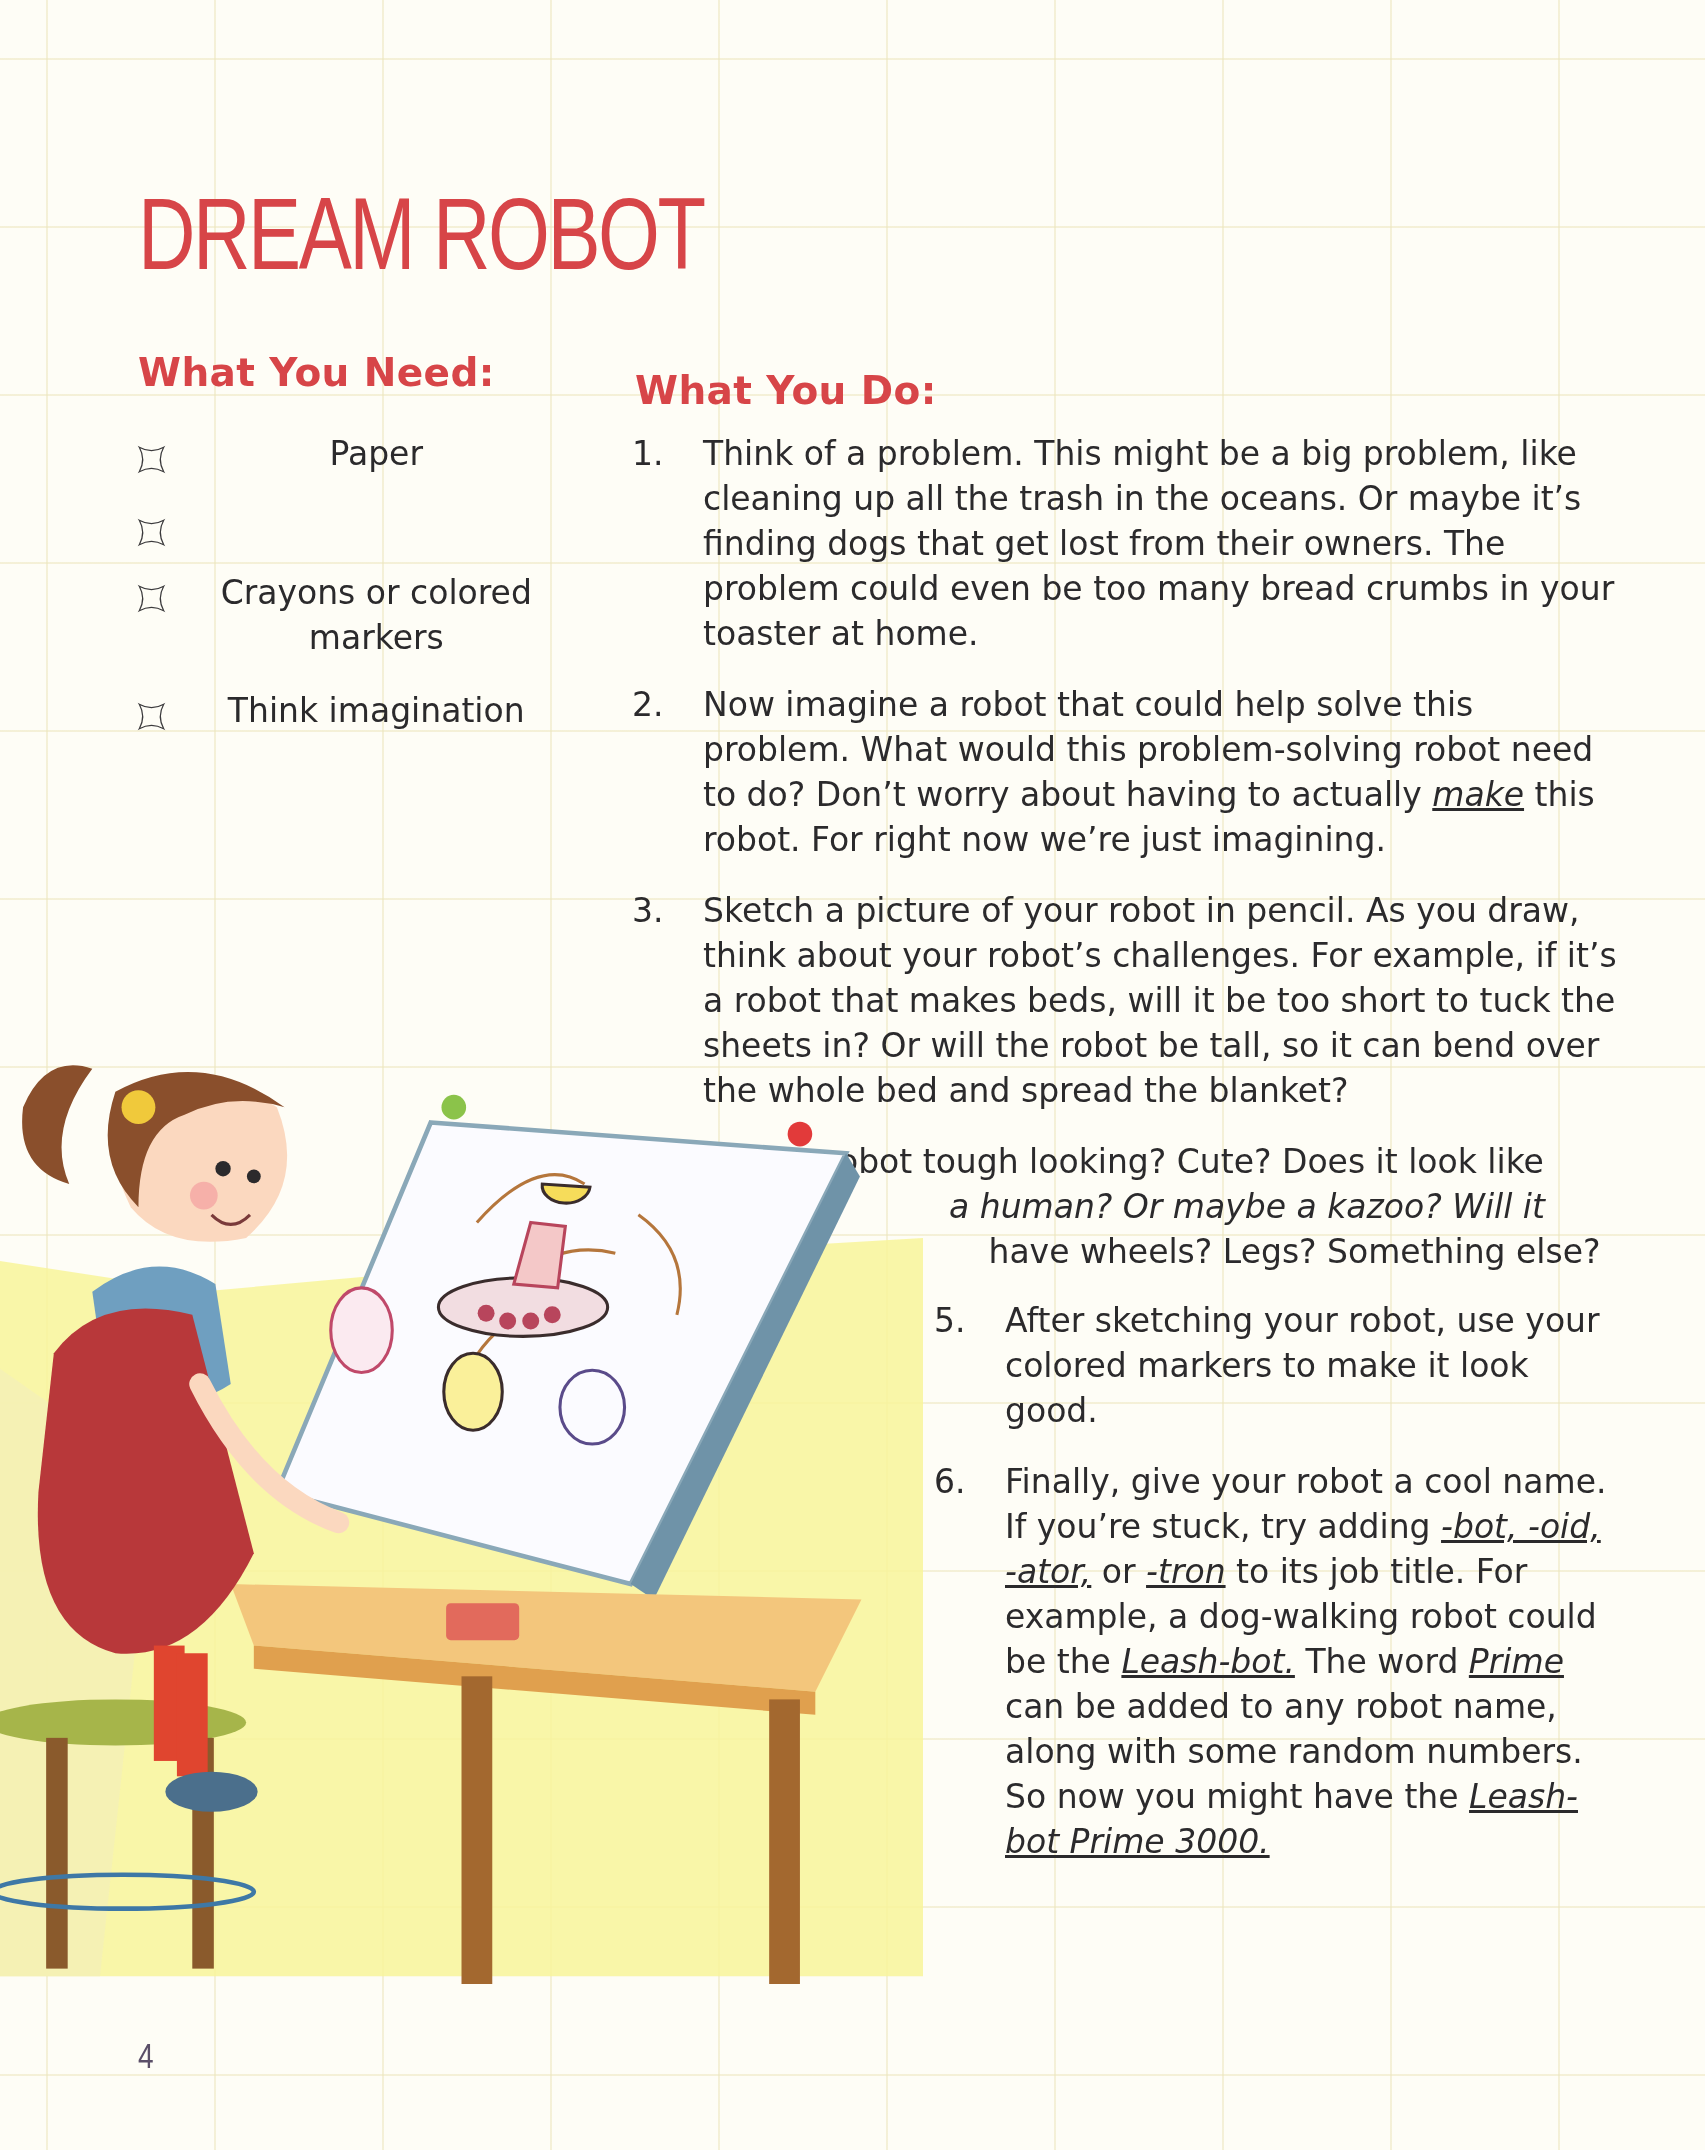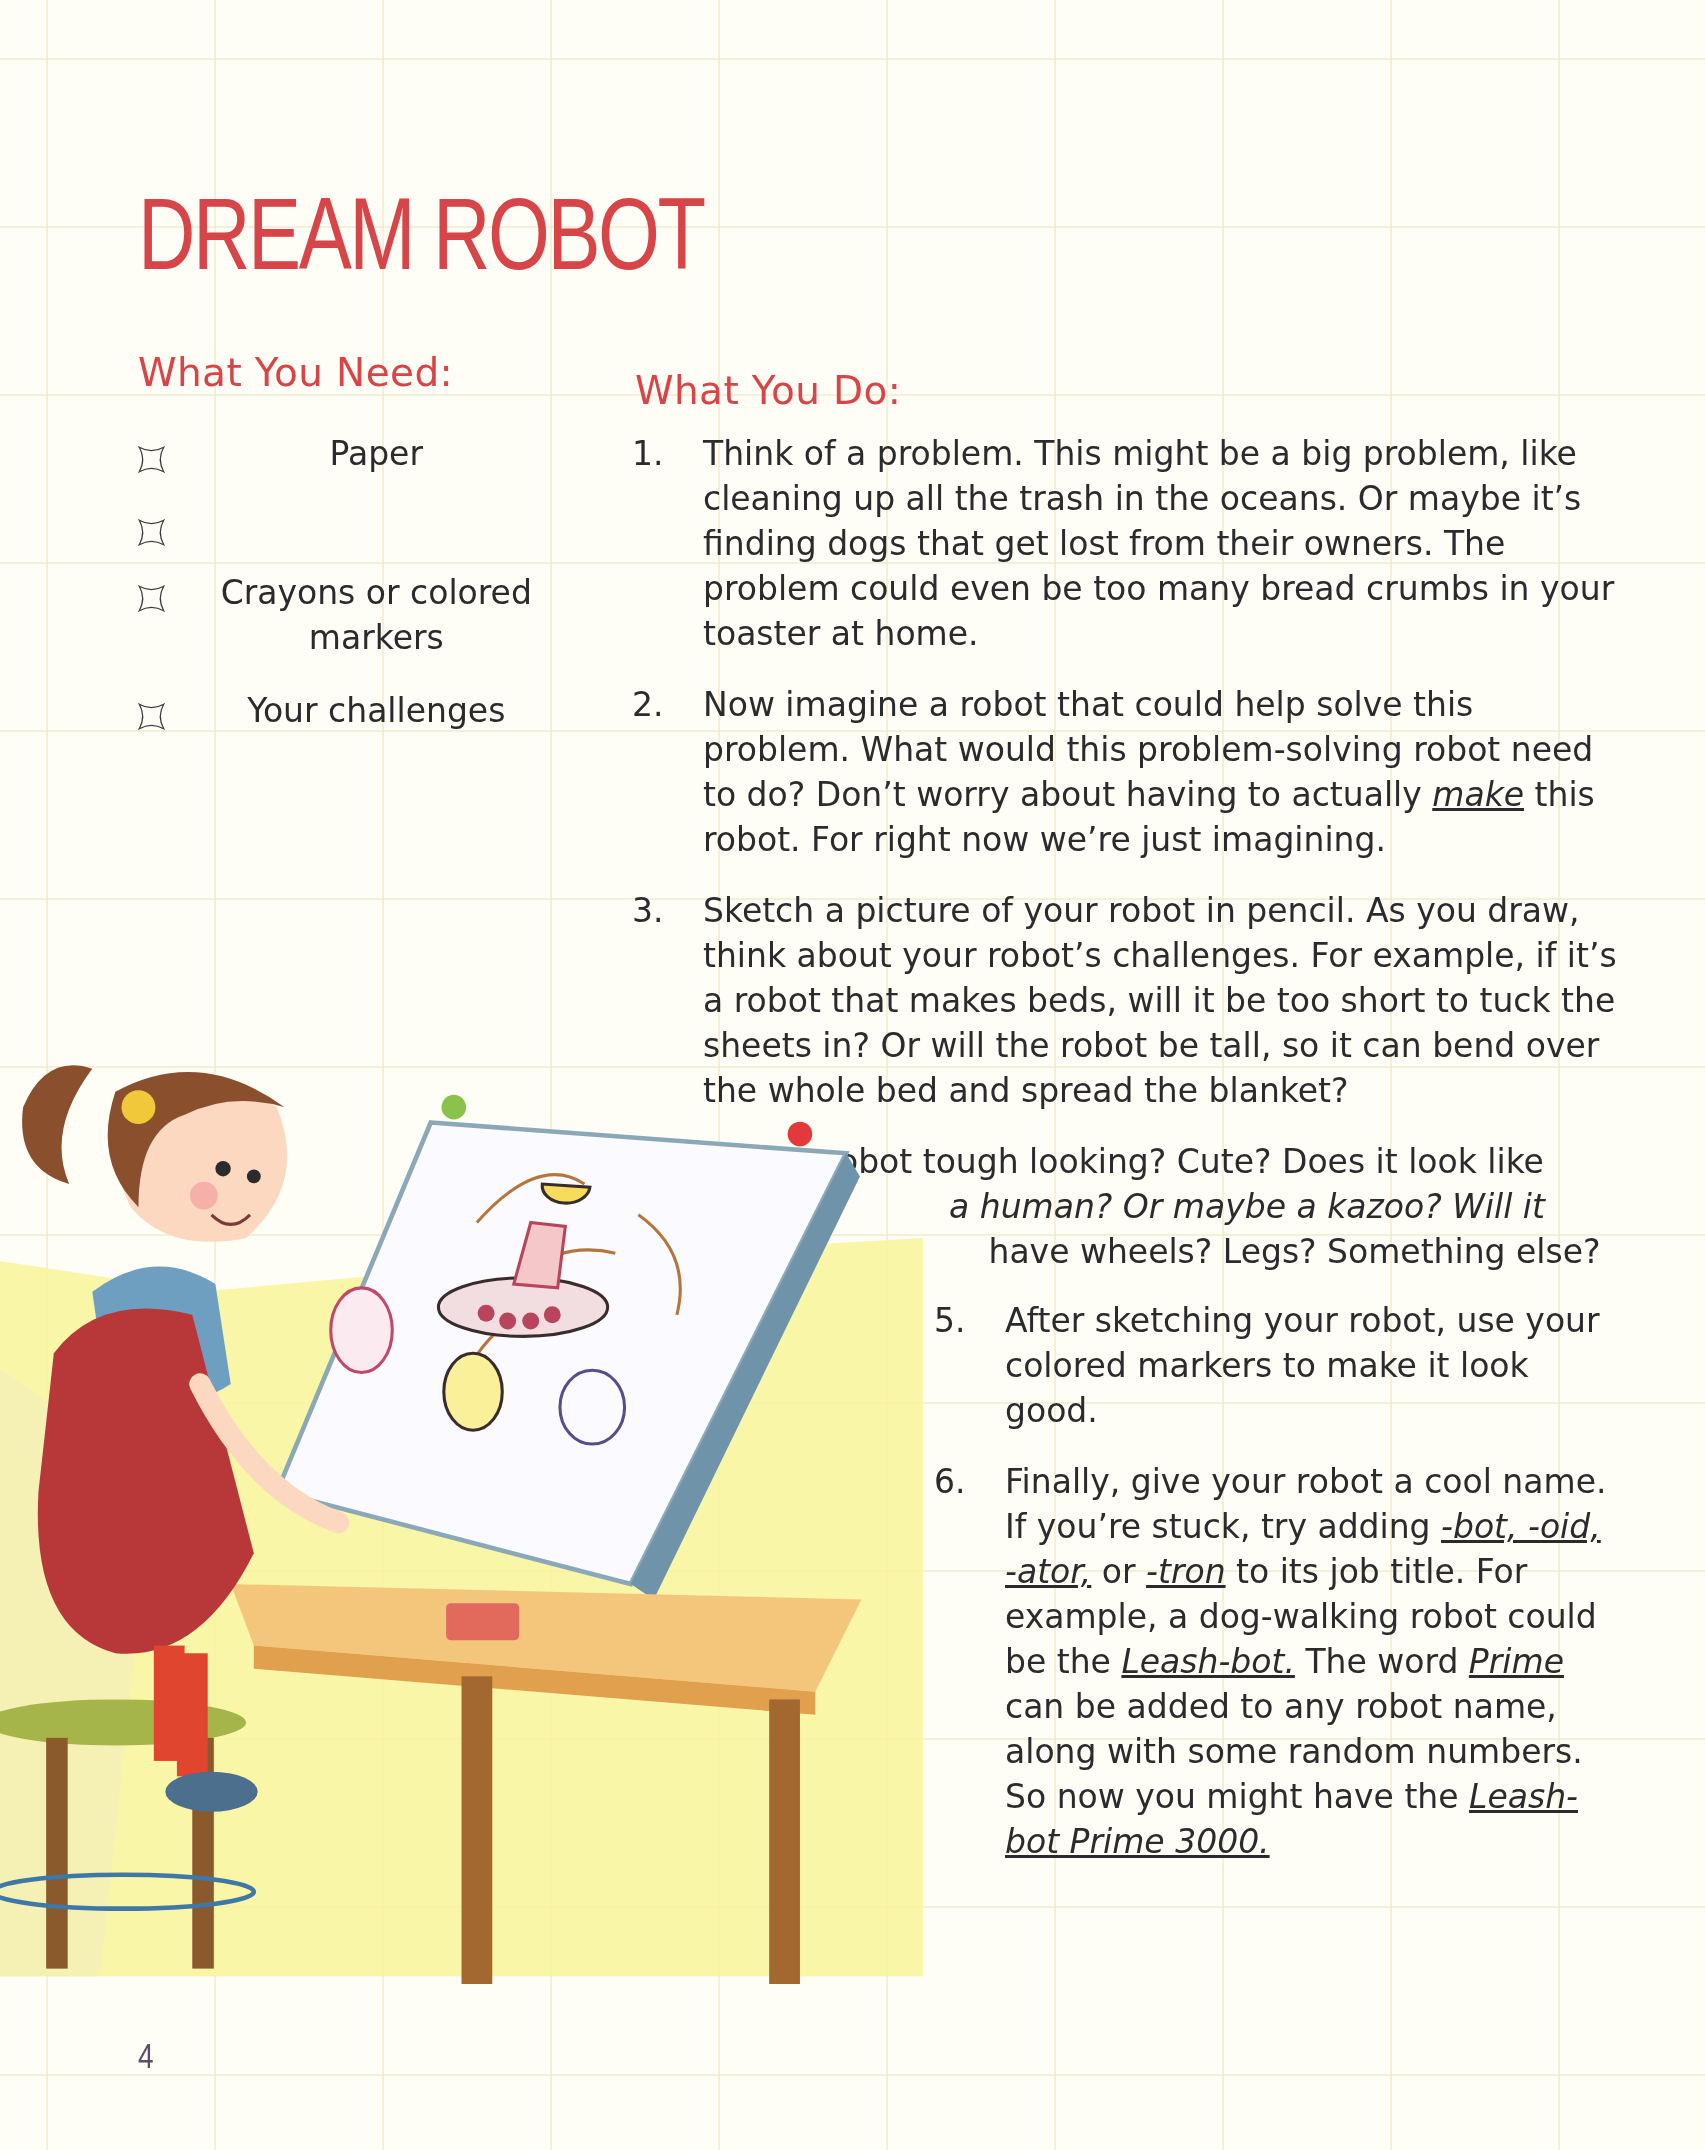--- a/index.html
+++ b/index.html
@@ -17,20 +17,21 @@
   .title {
     position: absolute; left: 138px; top: 183px;
     font-family: "Liberation Sans", sans-serif;
     font-size: 102px; line-height: 1; letter-spacing: -3.1px;
     color: #d74548; transform: scaleX(0.78); transform-origin: left top;
     font-weight: normal;
   }
   .section-head {
     position: absolute; font-size: 39px; color: #d74548; letter-spacing: 0.4px;
     font-family: "DejaVu Sans", sans-serif;
+    font-weight: bold;
   }
   .need-head { left: 138px; top: 350px; }
   .do-head { left: 635px; top: 368px; }
 
   .need-list { position: absolute; left: 137px; top: 431px; width: 431px; margin: 0; padding: 0; list-style: none; }
   .need-list li { display: flex; align-items: flex-start; font-size: 33px; line-height: 45px; margin-bottom: 28px; }
   .need-list .box {
     flex: 0 0 29px; height: 29px; margin-top: 9.2px; margin-right: 18.5px; position: relative;
   }
   .need-list .text { flex: 1; text-align: center; }
@@ -84,21 +85,21 @@
         </svg>
     </span>
     <span class="text">Crayons or colored markers</span>
   </li>
   <li>
     <span class="box">
       <svg width="29" height="29" viewBox="0 0 38 38">
           <path d="M3 3 Q19 12 35 3 Q26 19 35 35 Q19 26 3 35 Q12 19 3 3Z" fill="none" stroke="#3b3a3c" stroke-width="1.6"></path>
         </svg>
     </span>
-    <span class="text">Your challenges</span>
+    <span class="text">Think imagination</span>
   </li>
 </ul>
 
 <div class="section-head do-head">What You Do:</div>
 
 <ol class="steps">
   <li class="step">
     <span class="num">1.</span>
     <div class="body">Think of a problem. This might be a big problem, like cleaning up all the trash in the oceans. Or maybe it’s finding dogs that get lost from their owners. The problem could even be too many bread crumbs in your toaster at home.</div>
   </li>

